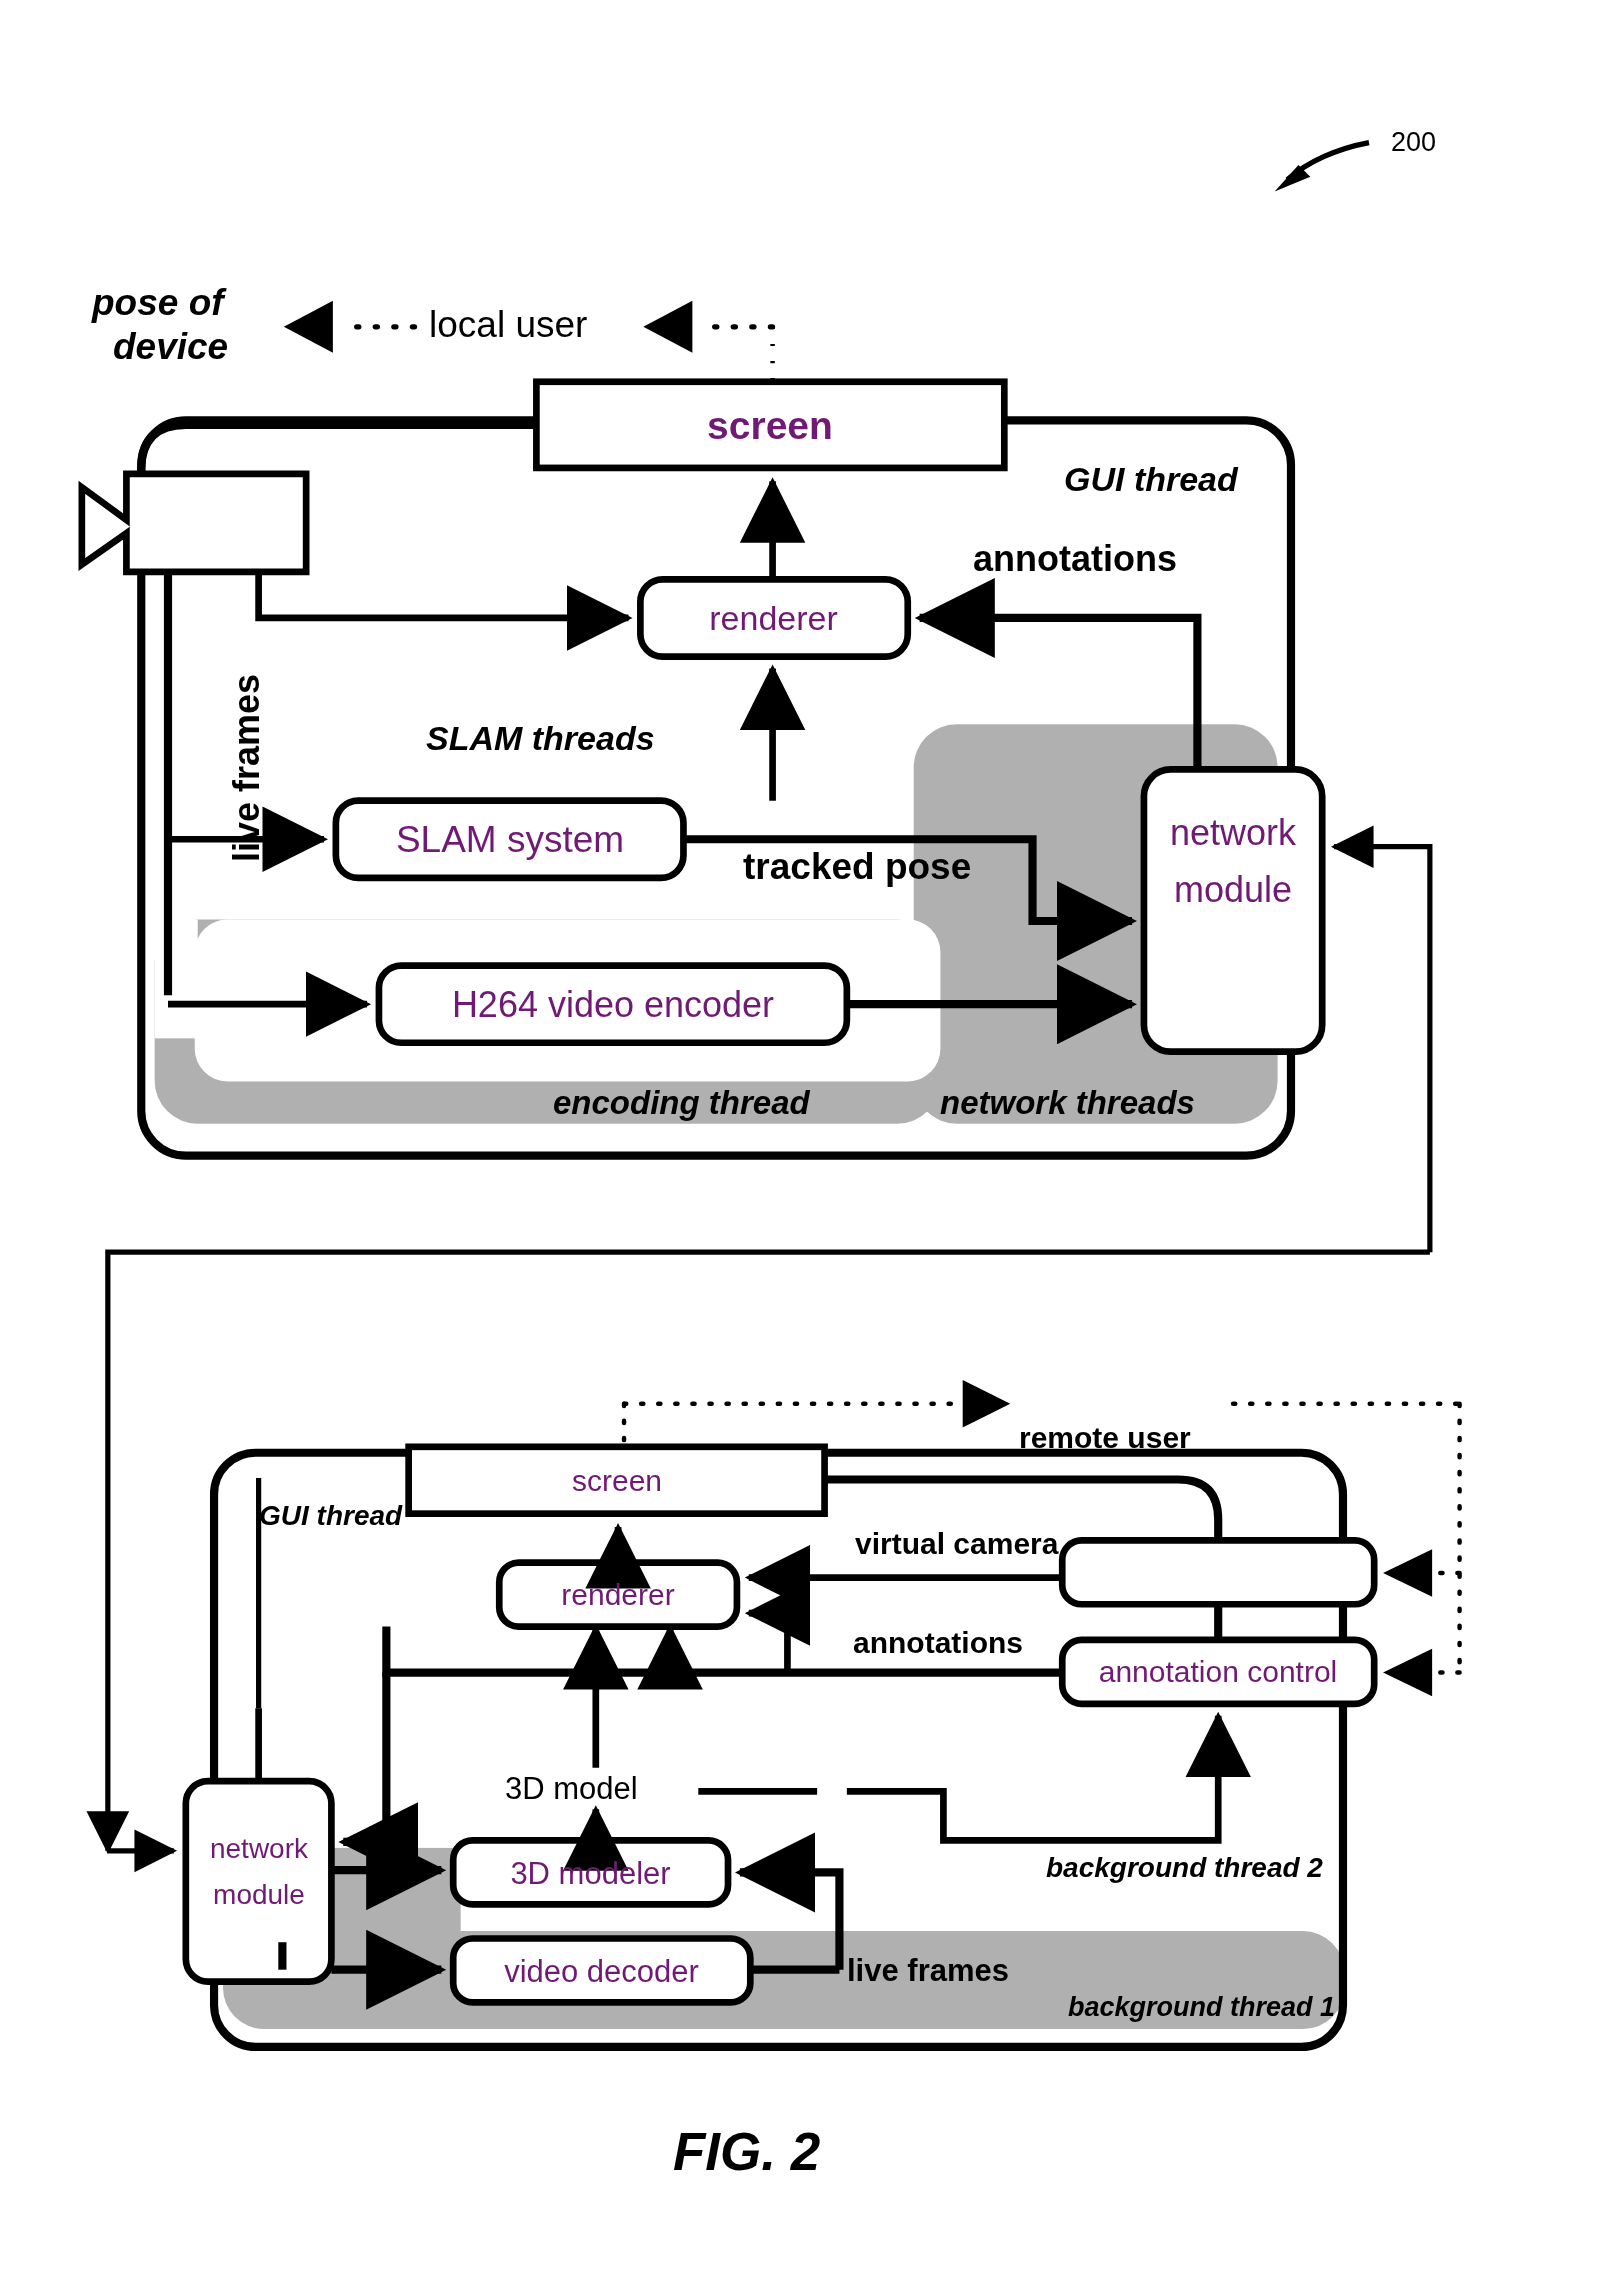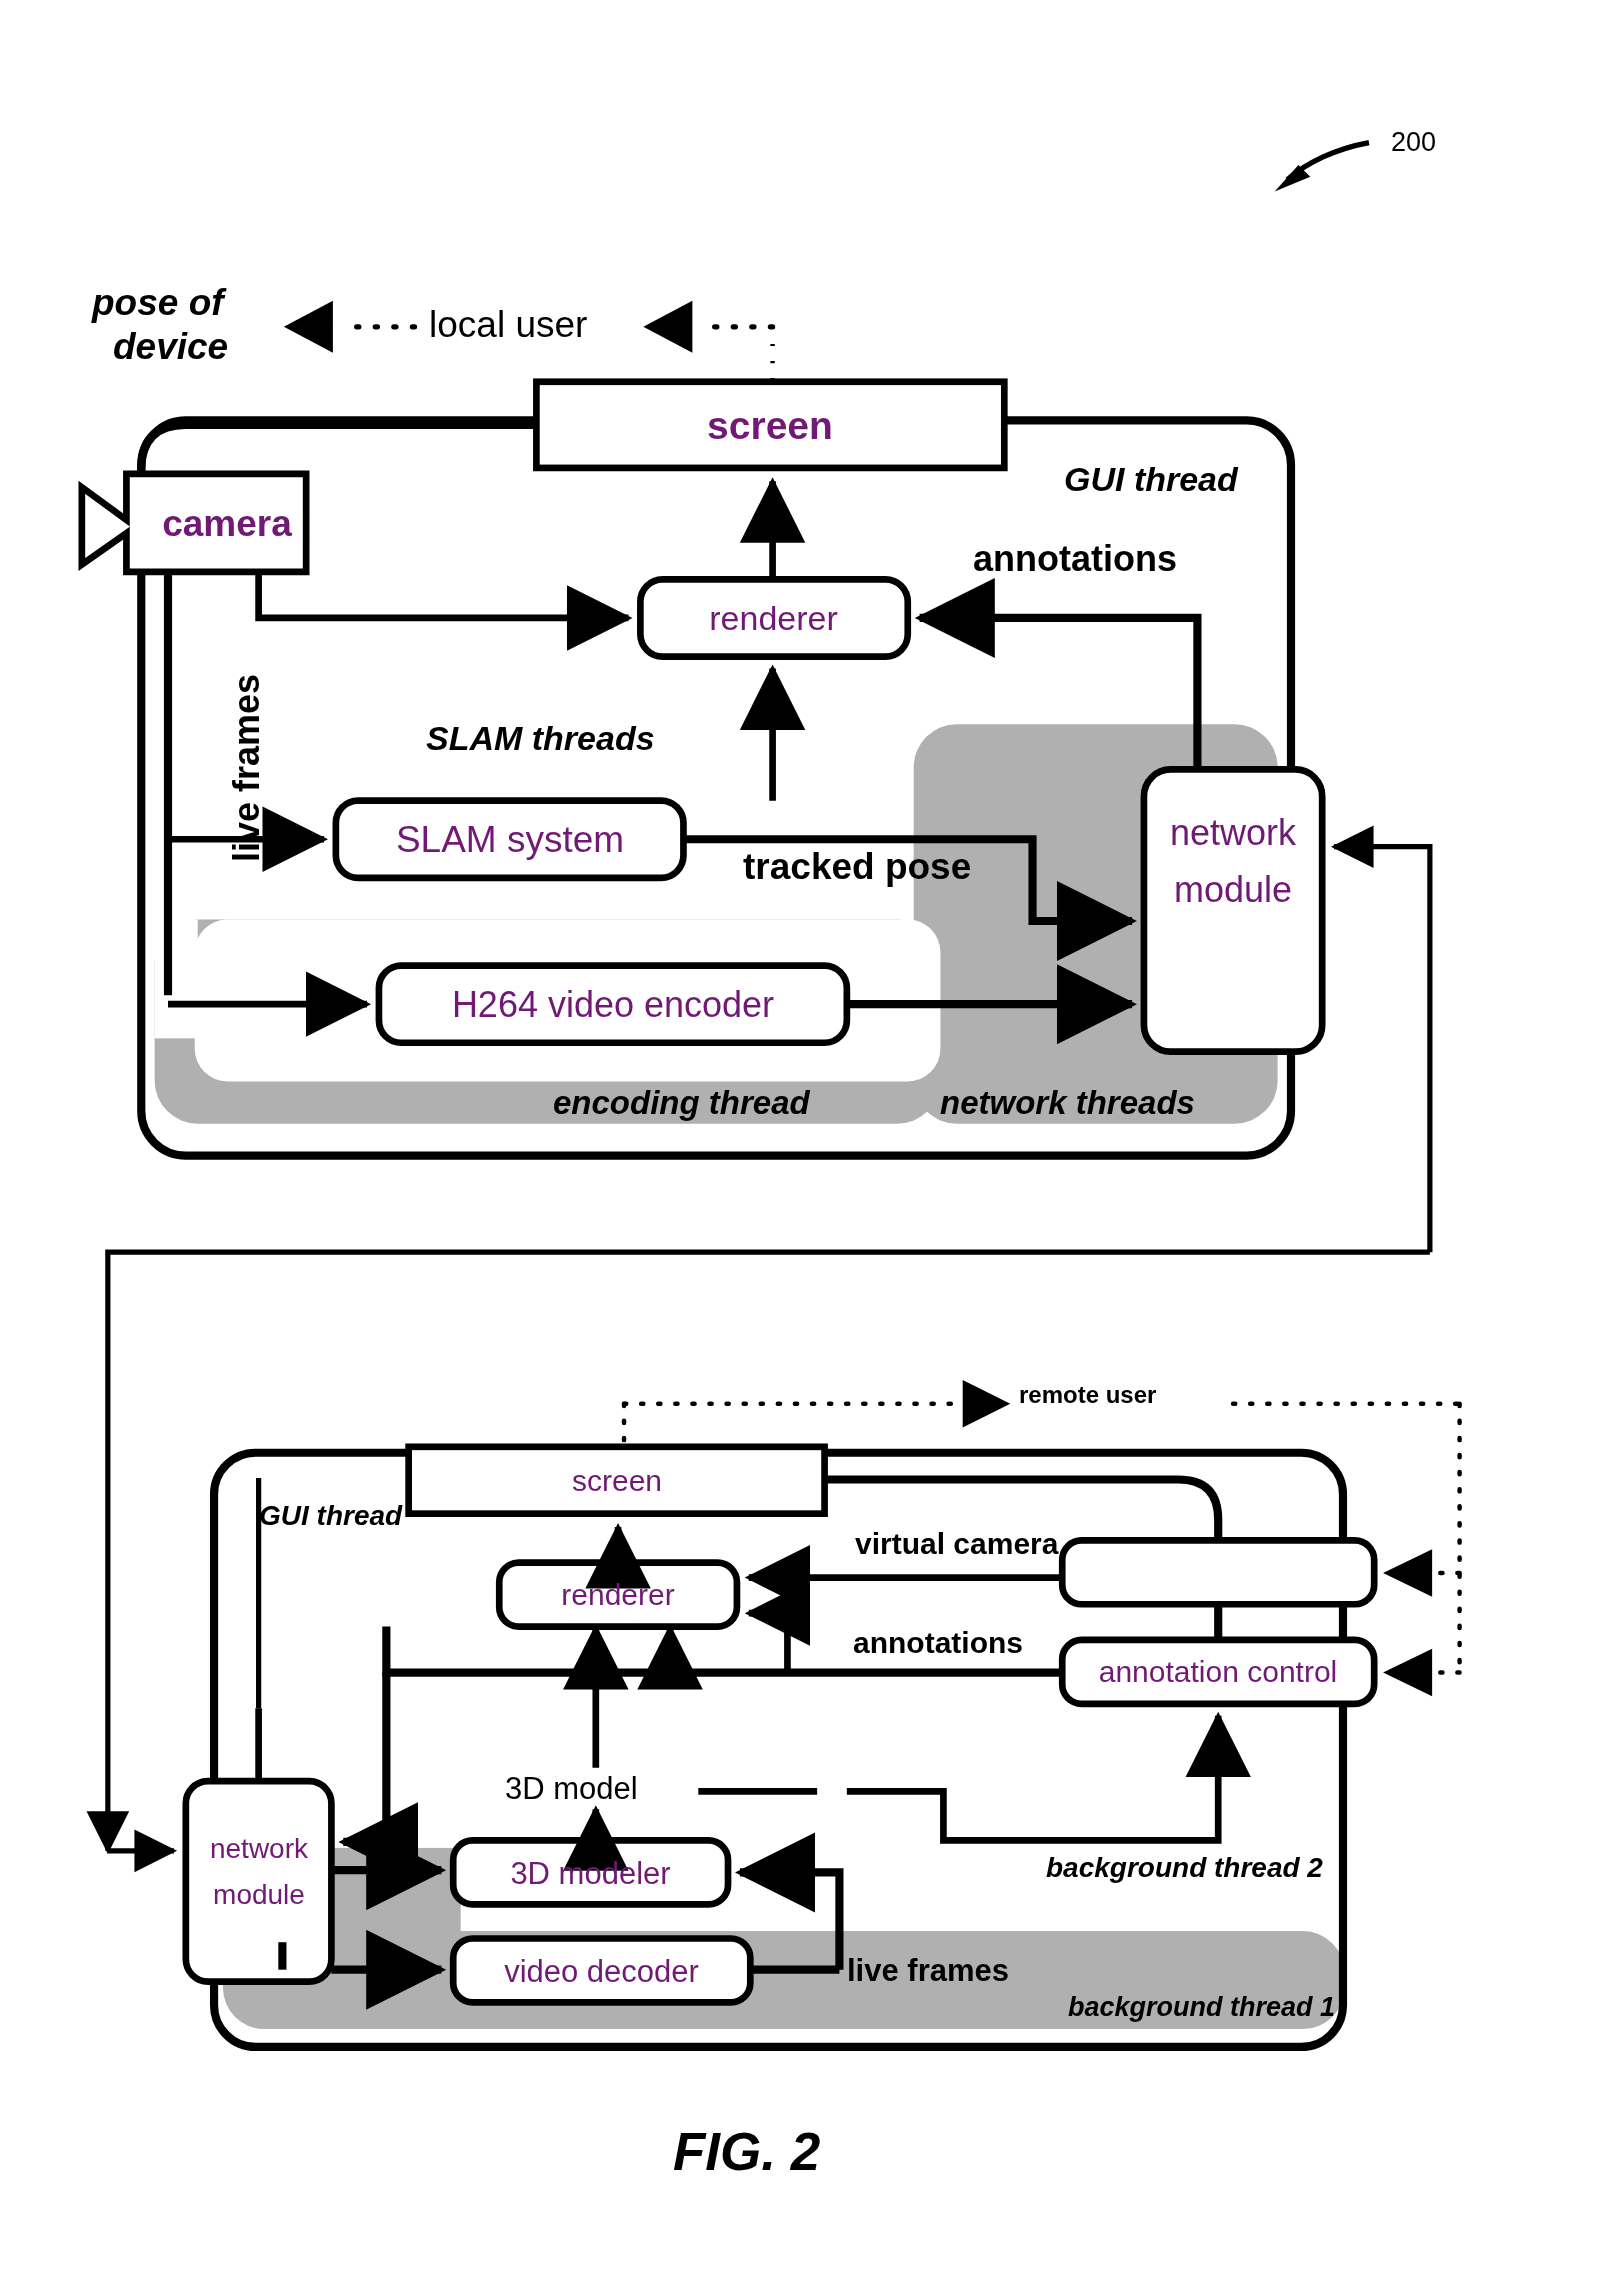--- a/index.html
+++ b/index.html
@@ -186,21 +186,20 @@
 
   <div class="lbl" style="left:1391px;top:129px;font-size:27px;">200</div>
 
   <div class="lbl bi" style="left:92px;top:284px;font-size:37px;">pose of</div>
   <div class="lbl bi" style="left:113px;top:328px;font-size:37px;">device</div>
 
   <div class="lbl" style="left:429px;top:306px;font-size:37px;">local user</div>
 
   <div class="boxtext" style="left:536px;top:382px;width:468px;height:86px;font-size:39px;font-weight:bold;">screen</div>
 
-  <div class="boxtext" style="left:126px;top:474px;width:180px;height:98px;font-size:37px;font-weight:bold;padding-left:22px;box-sizing:border-box;">camera</div>
 
   <div class="boxtext" style="left:640px;top:579px;width:267px;height:77px;font-size:34px;">renderer</div>
 
   <div class="lbl b" style="left:973px;top:541px;font-size:36px;">annotations</div>
 
   <div class="lbl bi" style="left:1064px;top:462px;font-size:34px;">GUI thread</div>
 
   <div class="lbl bi" style="left:401px;top:721px;font-size:34px;margin-left:25px;">SLAM threads</div>
 
   <div class="lbl b vert" style="left:229px;top:862px;font-size:36px;transform:rotate(-90deg);">live frames</div>
@@ -211,21 +210,21 @@
 
   <div class="boxtext" style="left:379px;top:966px;width:468px;height:77px;font-size:36px;">H264 video encoder</div>
 
   <div class="boxtext" style="left:1144px;top:811px;width:178px;height:43px;font-size:36px;">network</div>
   <div class="boxtext" style="left:1144px;top:868px;width:178px;height:43px;font-size:36px;">module</div>
 
   <div class="lbl bi" style="left:553px;top:1086px;font-size:33px;">encoding thread</div>
 
   <div class="lbl bi" style="left:940px;top:1086px;font-size:33px;">network threads</div>
 
-  <div class="lbl b" style="left:1019px;top:1383px;font-size:24px;">remote user</div>
+  <div class="lbl b" style="left:1019px;top:1423px;font-size:30px;">remote user</div>
 
   <div class="boxtext" style="left:409px;top:1447px;width:416px;height:67px;font-size:30px;">screen</div>
 
   <div class="lbl bi" style="left:259px;top:1502px;font-size:28px;">GUI thread</div>
 
   <div class="boxtext" style="left:499px;top:1563px;width:238px;height:64px;font-size:30px;">renderer</div>
 
   <div class="lbl b" style="left:825px;top:1529px;font-size:30px;margin-left:30px;">virtual camera</div>
 
 

